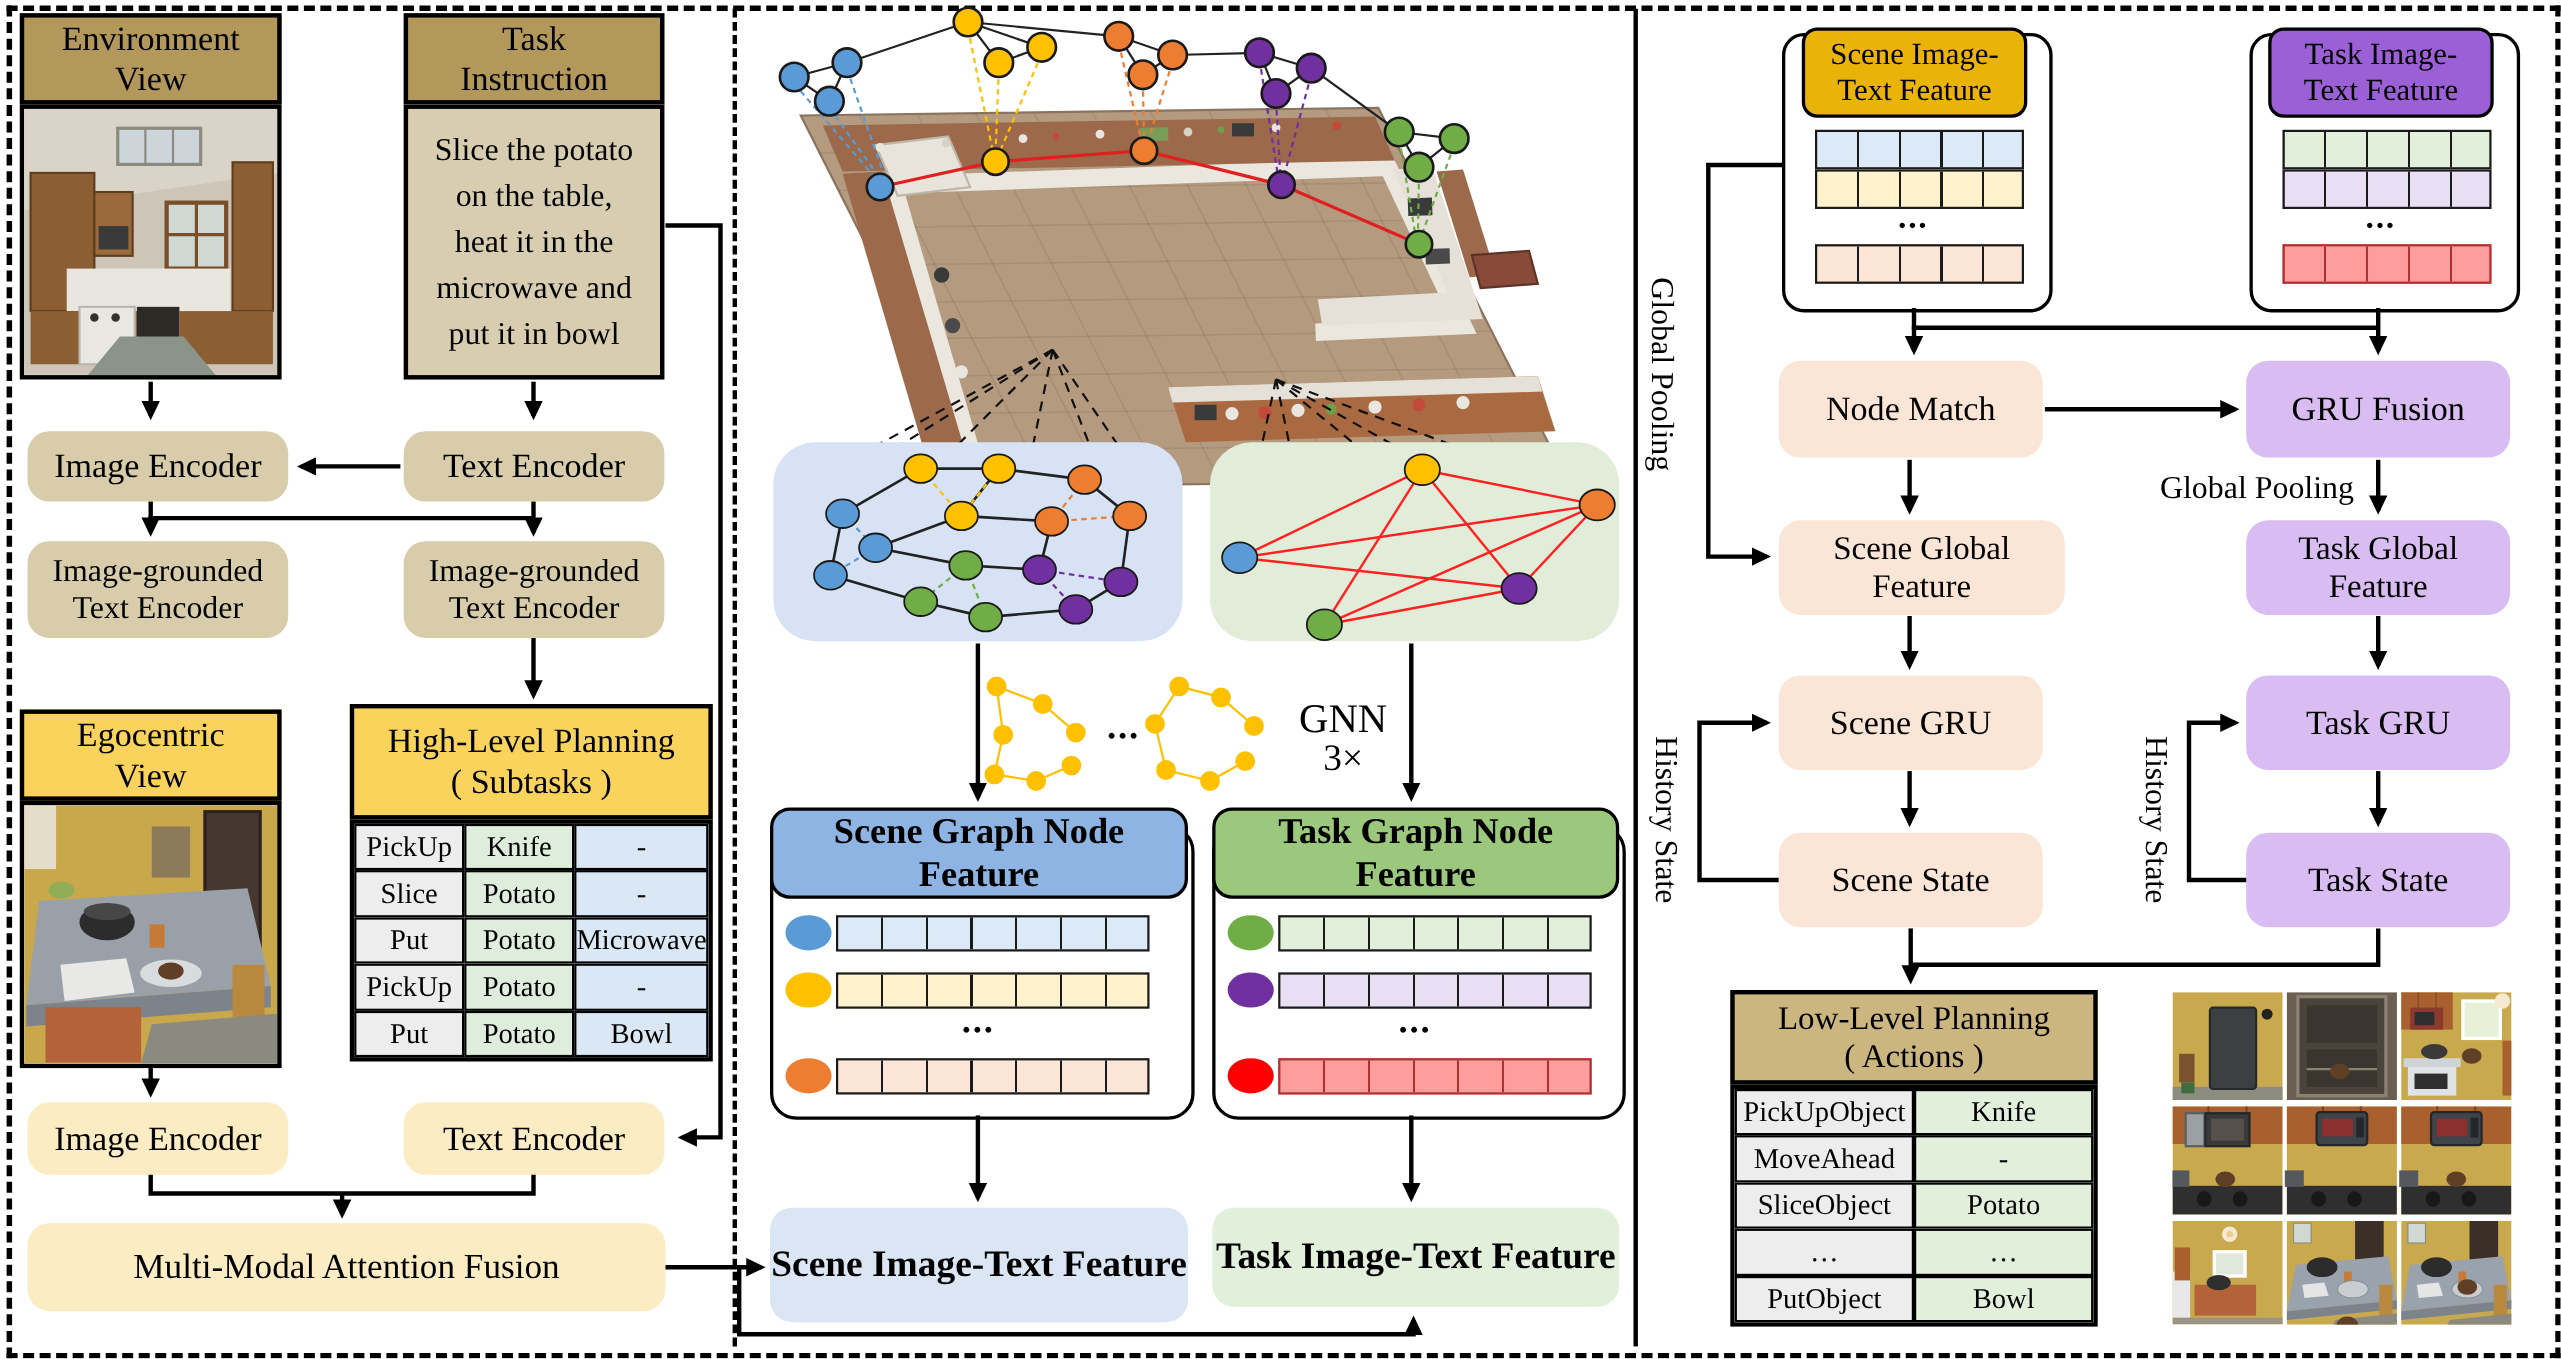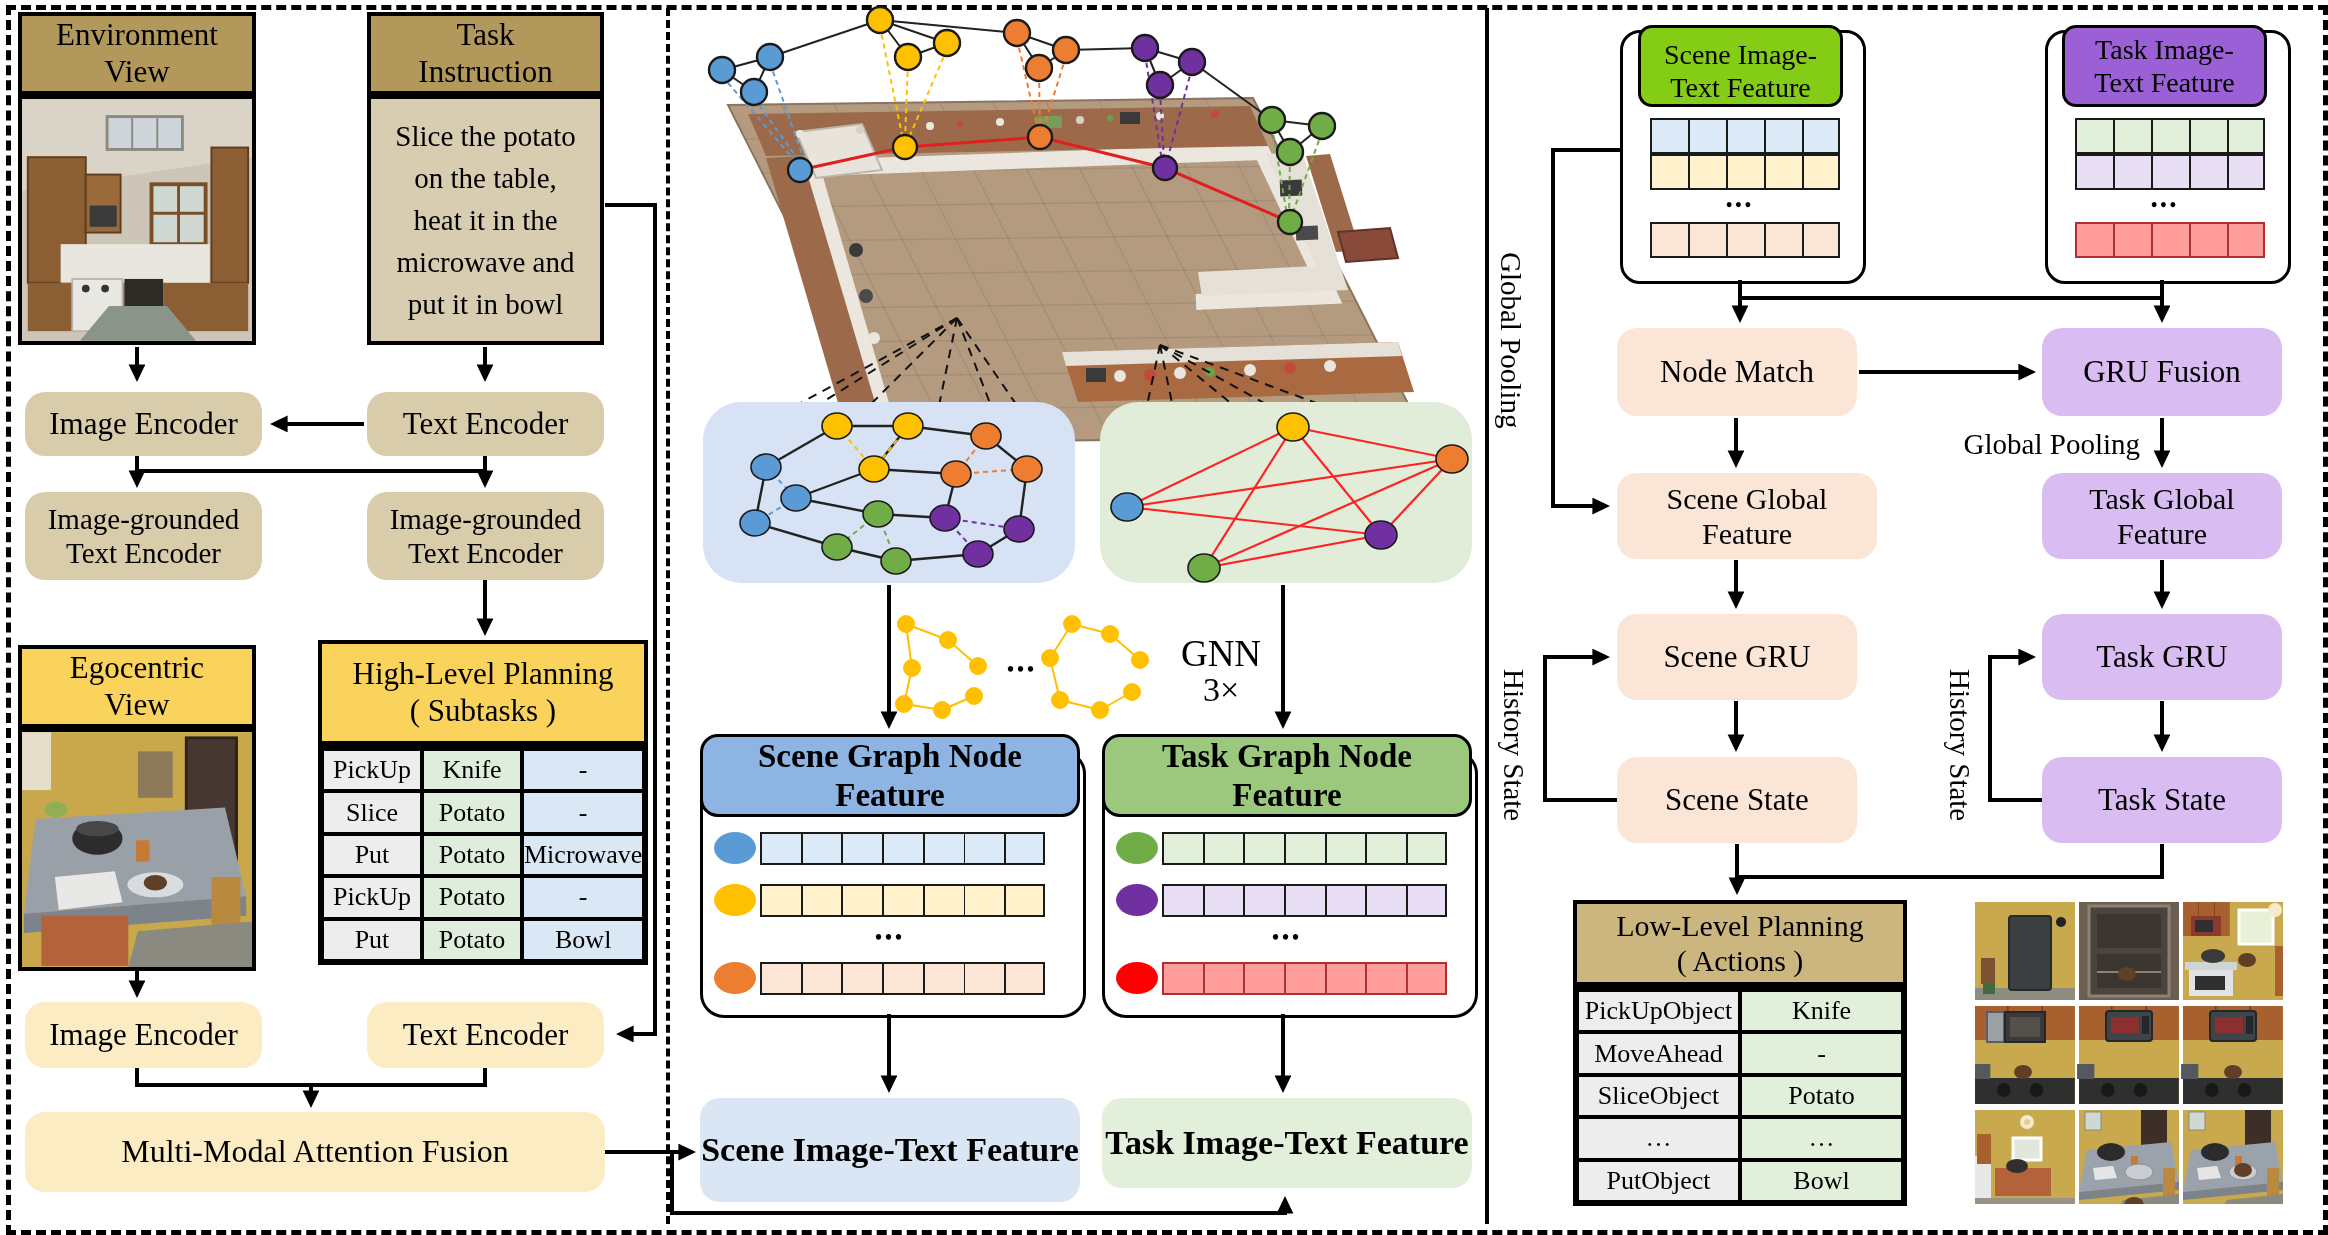--- a/index.html
+++ b/index.html
@@ -423,21 +423,21 @@
   </svg>
   <div class="strip" style="left:1162px;top:832px;width:285px;height:33px;background-color:#E2EFDA;background-image:repeating-linear-gradient(90deg,transparent 0 38.7px,#1a1a1a 38.7px 40.7px);"></div>
   <div class="strip" style="left:1162px;top:884px;width:285px;height:33px;background-color:#E8DFF5;background-image:repeating-linear-gradient(90deg,transparent 0 38.7px,#1a1a1a 38.7px 40.7px);"></div>
   <div class="abs cen" style="left:1252px;top:925px;width:70px;height:26px;font-size:20px;font-weight:bold;letter-spacing:3px;">•••</div>
   <div class="strip" style="left:1162px;top:962px;width:285px;height:33px;border-color:#B03030;background-color:#FF9D9D;background-image:repeating-linear-gradient(90deg,transparent 0 38.7px,#B03030 38.7px 40.7px);"></div>
 
   <div class="abs cen soft" style="left:700px;top:1098px;width:380px;height:104px;background:#DAE6F3;font-size:34px;font-weight:600;">Scene Image-Text Feature</div>
   <div class="abs cen soft" style="left:1102px;top:1098px;width:370px;height:90px;background:#E2EFDA;font-size:34px;font-weight:600;">Task Image-Text Feature</div>
 
   <div class="abs" style="left:1620px;top:30px;width:240px;height:248px;background:#fff;border:3px solid #000;border-radius:20px;"></div>
-  <div class="abs cen" style="left:1638px;top:25px;width:205px;height:82px;background:#84cc16;border:3px solid #000;border-radius:14px;font-size:28px;box-sizing:border-box;justify-content:flex-end;">
+  <div class="abs cen" style="left:1638px;top:25px;width:205px;height:82px;background:#eab308;border:3px solid #000;border-radius:14px;font-size:28px;box-sizing:border-box;">
     <span>Scene Image-</span>
     <span>Text Feature</span>
   </div>
   <div class="strip" style="left:1650px;top:118px;width:190px;height:36px;background-color:#DCE9F6;background-image:repeating-linear-gradient(90deg,transparent 0 36px,#1a1a1a 36px 38px);"></div>
   <div class="strip" style="left:1650px;top:154px;width:190px;height:36px;background-color:#FFF2CC;background-image:repeating-linear-gradient(90deg,transparent 0 36px,#1a1a1a 36px 38px);"></div>
   <div class="abs cen" style="left:1705px;top:194px;width:70px;height:24px;font-size:18px;font-weight:bold;letter-spacing:3px;">•••</div>
   <div class="strip" style="left:1650px;top:222px;width:190px;height:36px;background-color:#FBE5D6;background-image:repeating-linear-gradient(90deg,transparent 0 36px,#1a1a1a 36px 38px);"></div>
 
   <div class="abs" style="left:2045px;top:30px;width:240px;height:248px;background:#fff;border:3px solid #000;border-radius:20px;"></div>
   <div class="abs cen" style="left:2062px;top:25px;width:205px;height:82px;background:#9B5FD6;border:3px solid #000;border-radius:14px;font-size:28px;box-sizing:border-box;">

